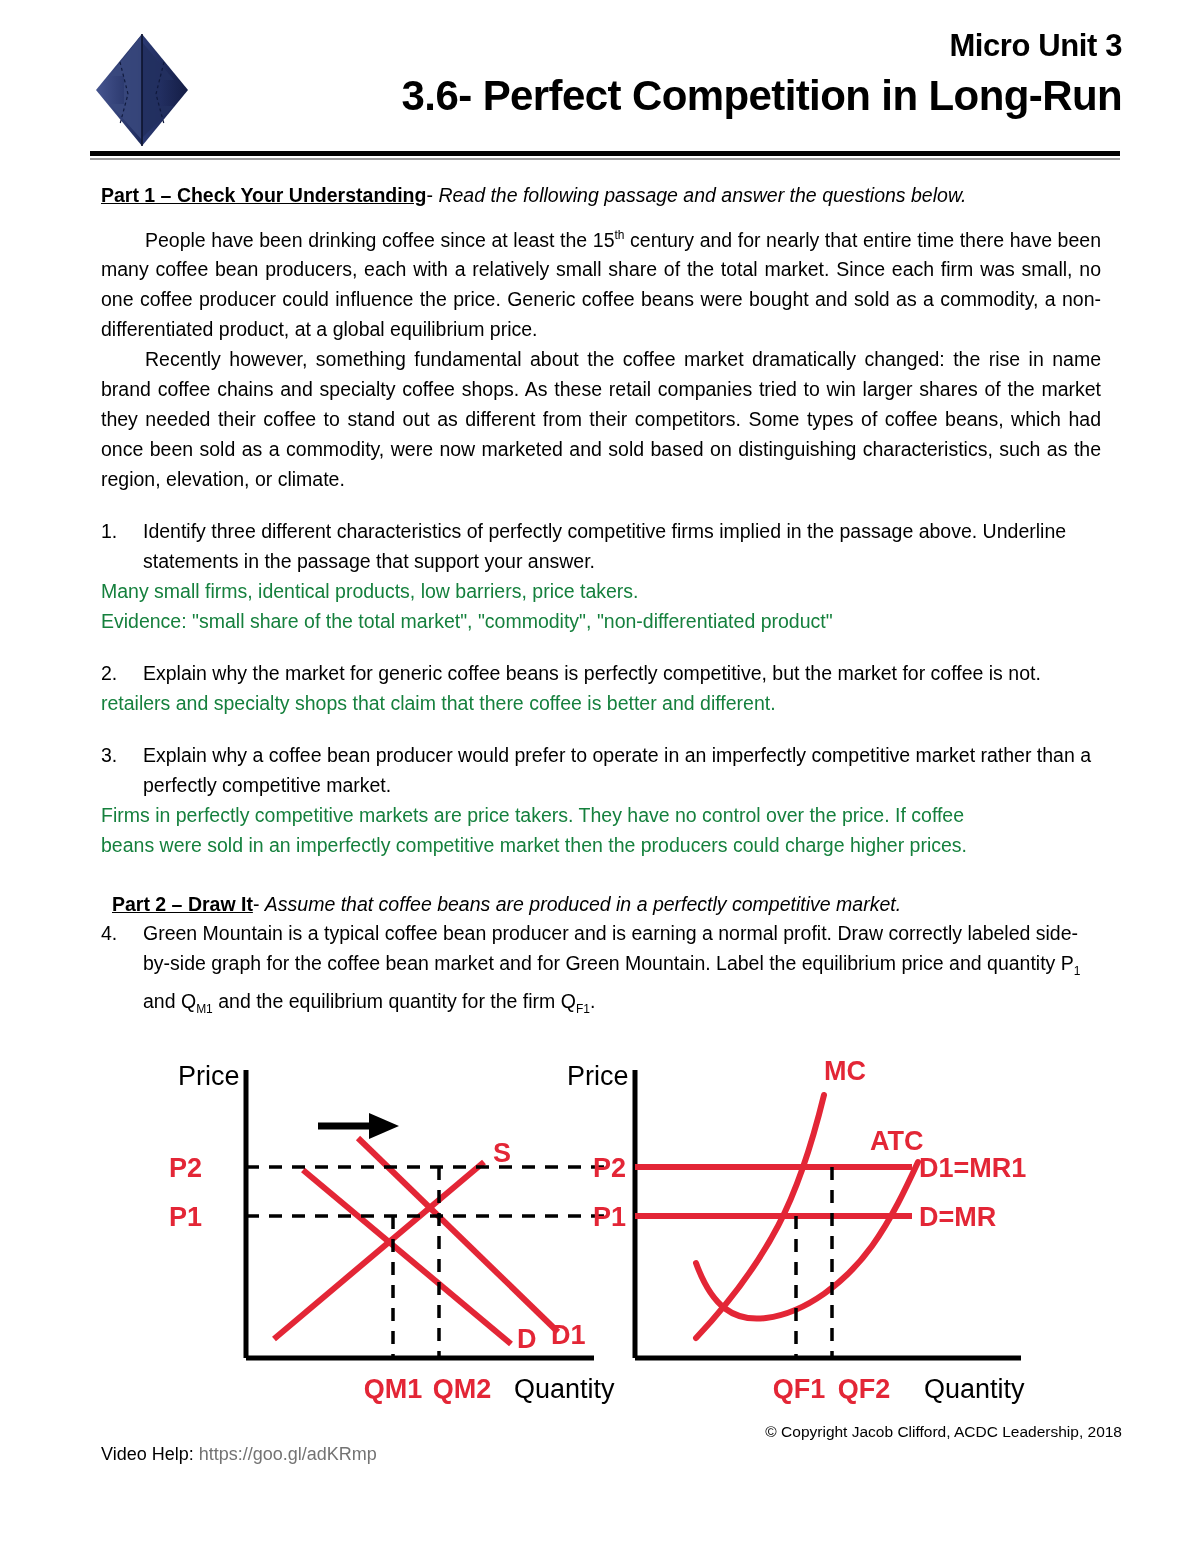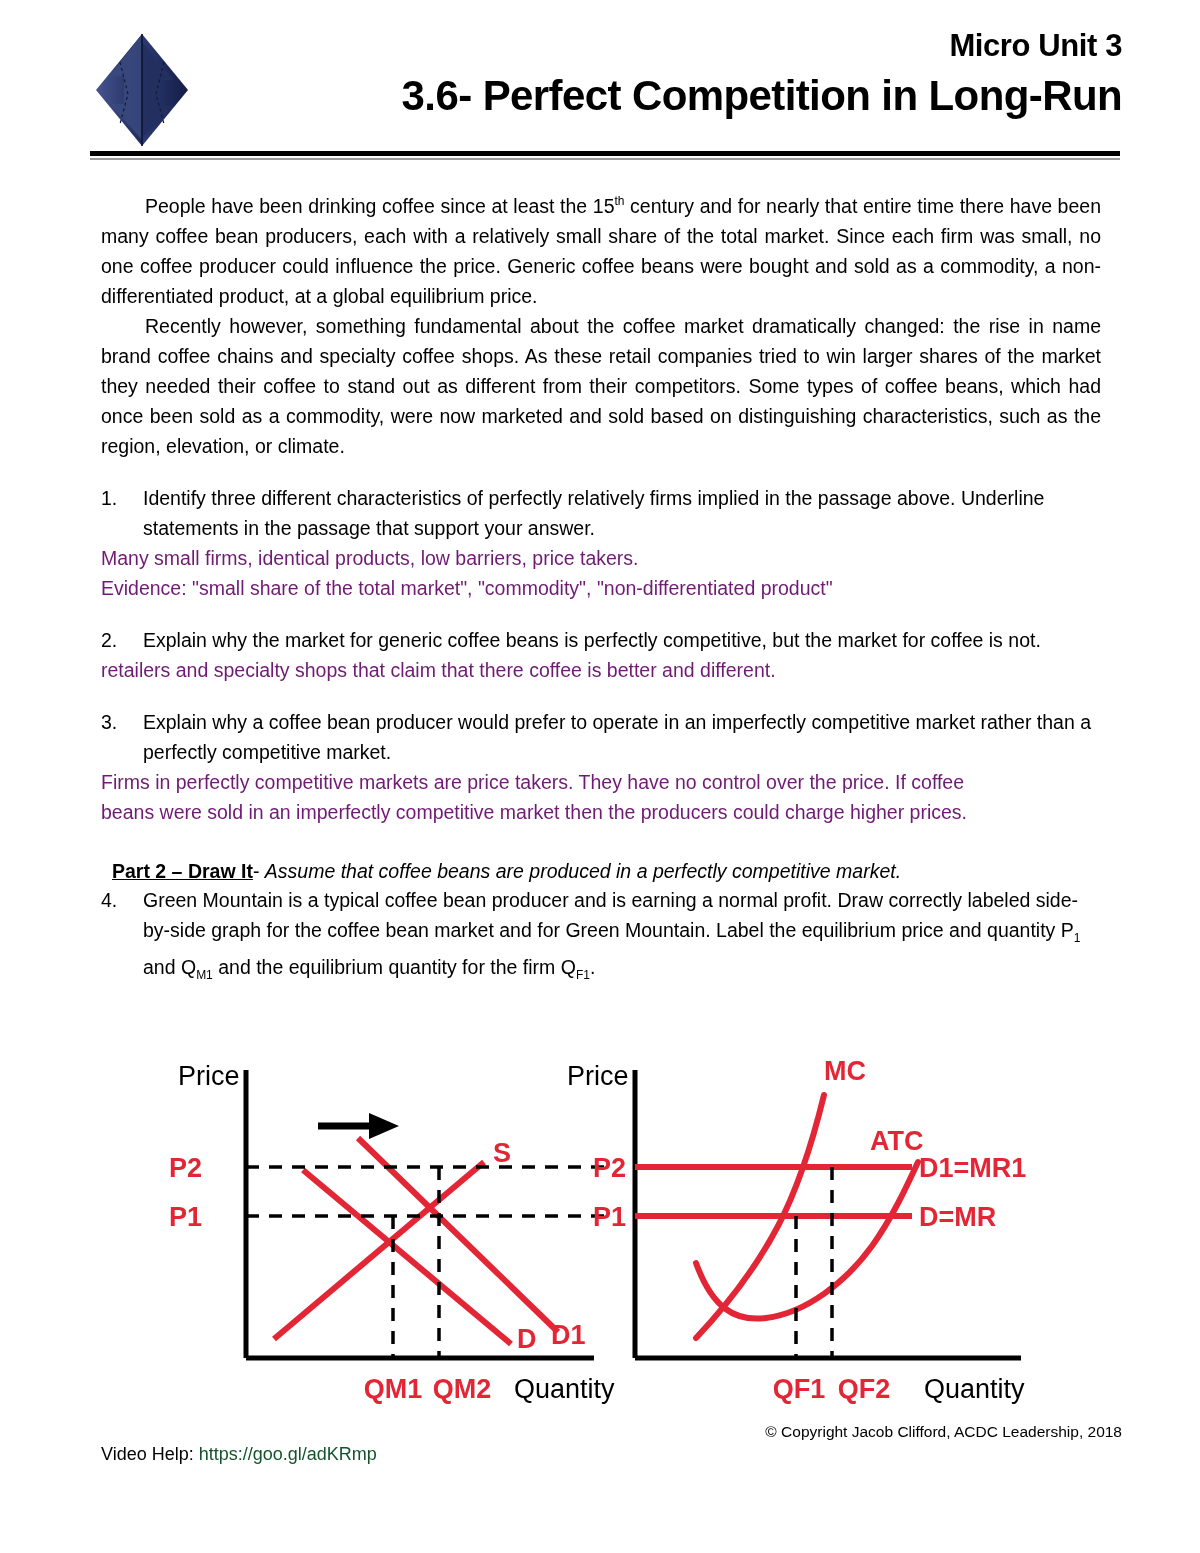--- a/index.html
+++ b/index.html
@@ -96,21 +96,21 @@
 
   .qblock {
     display: flex;
     font-size: 19.5px;
     line-height: 30px;
     margin-top: 22px;
   }
   .qnum { width: 42px; flex: 0 0 42px; }
   .qtext { flex: 1; }
   .answer {
-    color: #701a75;
+    color: #15803d;
     font-size: 19.5px;
     line-height: 30px;
   }
 
   .part2 {
     font-size: 19.5px;
     line-height: 28px;
     margin-top: 30px;
     margin-left: 11px;
   }
@@ -126,21 +126,21 @@
     left: 6px; top: 1050px;
     width: 1200px; height: 370px;
   }
 
   
   .footer-left {
     position: absolute;
     left: 101px; top: 1444px;
     font-size: 18px;
   }
-  .footer-left .url { color: #14532d; }
+  .footer-left .url { color: #737373; }
   .footer-right {
     position: absolute;
     right: 78px; top: 1420px;
     text-align: right;
     font-size: 15.5px;
     line-height: 23px;
   }
 </style>
 </head>
 <body>
@@ -172,28 +172,32 @@
     <div class="header-text">
       <div class="unit-line">Micro Unit 3</div>
       <div class="title-line">3.6- Perfect Competition in Long-Run</div>
     </div>
   </div>
   <div class="rule-thick"></div>
   <div class="rule-thin"></div>
 
   <div class="content">
 
+    <div class="lead">
+      <b>Part 1 – Check Your Understanding</b><span>-</span>
+      <i>Read the following passage and answer the questions below.</i>
+    </div>
 
     <p class="para"><span>People have been drinking coffee since at least the 15</span><sup>th</sup><span> century and for nearly that entire time there have been many coffee bean producers, each with a relatively small share of the total market. Since each firm was small, no one coffee producer could influence the price. Generic coffee beans were bought and sold as a commodity, a non-differentiated product, at a global equilibrium price.</span></p>
 
     <p class="para">Recently however, something fundamental about the coffee market dramatically changed: the rise in name brand coffee chains and specialty coffee shops. As these retail companies tried to win larger shares of the market they needed their coffee to stand out as different from their competitors. Some types of coffee beans, which had once been sold as a commodity, were now marketed and sold based on distinguishing characteristics, such as the region, elevation, or climate.</p>
 
     <div class="qblock">
       <div class="qnum">1.</div>
-      <div class="qtext">Identify three different characteristics of perfectly relatively firms implied in the passage above. Underline statements in the passage that support your answer.</div>
+      <div class="qtext">Identify three different characteristics of perfectly competitive firms implied in the passage above. Underline statements in the passage that support your answer.</div>
     </div>
     <div class="answer">Many small firms, identical products, low barriers, price takers.</div>
     <div class="answer">Evidence: "small share of the total market", "commodity", "non-differentiated product"</div>
 
     <div class="qblock">
       <div class="qnum">2.</div>
       <div class="qtext">Explain why the market for generic coffee beans is perfectly competitive, but the market for coffee is not.</div>
     </div>
     <div class="answer">retailers and specialty shops that claim that there coffee is better and different.</div>
 

